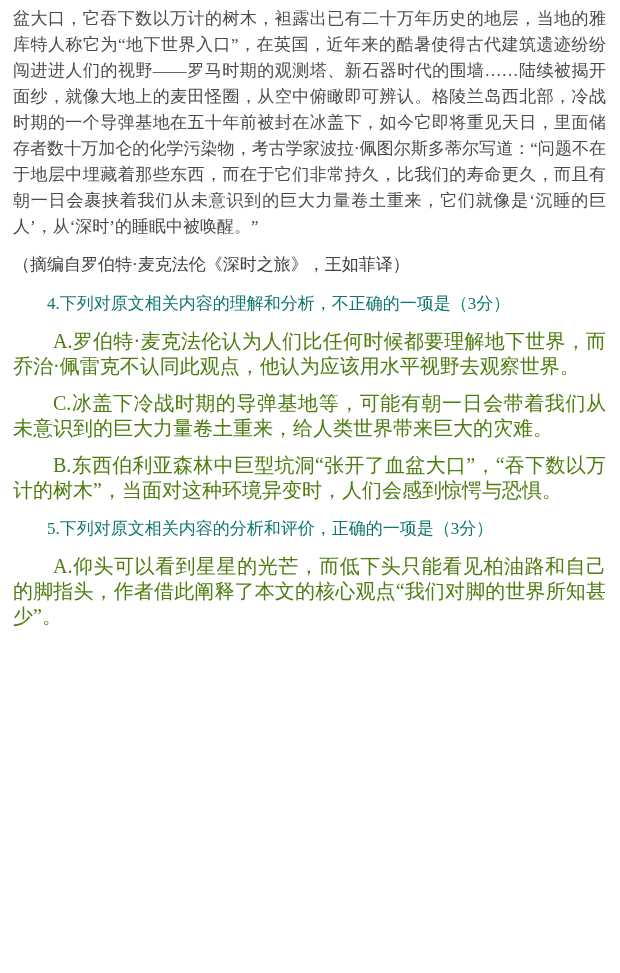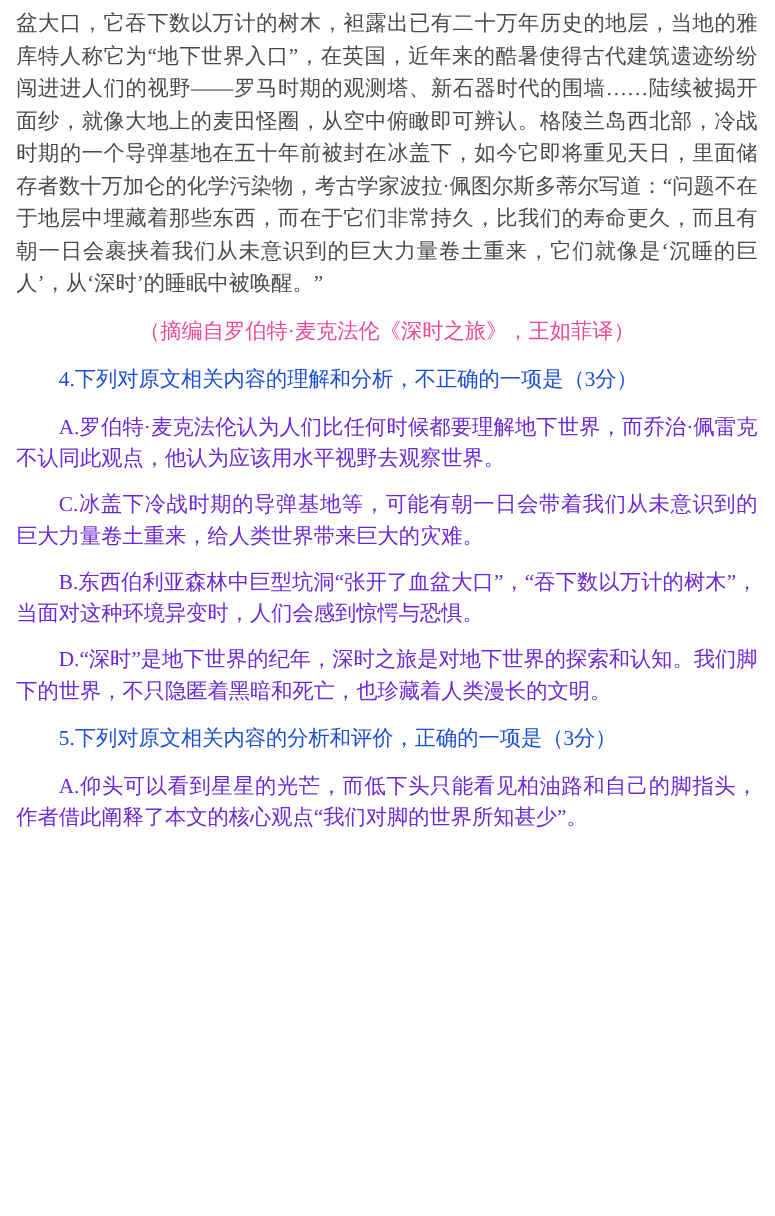--- a/index.html
+++ b/index.html
@@ -26,60 +26,59 @@
     text-indent: 2em;
   }
   .para.first {
     text-indent: 0;
   }
   
   .citation {
     font-family: "Liberation Serif", "DejaVu Serif", serif;
     font-size: 17px;
     line-height: 25px;
-    color: #ec4899;
-    text-align: center;
+    color: #404040;
+    text-align: left;
     margin: 12px 0 14px 0;
   }
   
   .stem {
     font-family: "Liberation Serif", "DejaVu Serif", serif;
     font-size: 17px;
     line-height: 25px;
-    color: #1d4ed8;
+    color: #0f766e;
     text-align: justify;
     text-indent: 2em;
     margin: 13px 0 13px 0;
   }
   .option {
     font-family: "Liberation Serif", "DejaVu Serif", serif;
-    font-size: 17px;
+    font-size: 20px;
     line-height: 25px;
-    color: #6d28d9;
+    color: #4d7c0f;
     text-align: justify;
     text-indent: 2em;
     margin: 12px 0 12px 0;
   }
 </style>
 </head>
 <body>
 
 <div class="page">
 
   <section>
     <p class="para first">盆大口，它吞下数以万计的树木，袒露出已有二十万年历史的地层，当地的雅库特人称它为“地下世界入口”，在英国，近年来的酷暑使得古代建筑遗迹纷纷闯进进人们的视野——罗马时期的观测塔、新石器时代的围墙……陆续被揭开面纱，就像大地上的麦田怪圈，从空中俯瞰即可辨认。格陵兰岛西北部，冷战时期的一个导弹基地在五十年前被封在冰盖下，如今它即将重见天日，里面储存者数十万加仑的化学污染物，考古学家波拉·佩图尔斯多蒂尔写道：“问题不在于地层中埋藏着那些东西，而在于它们非常持久，比我们的寿命更久，而且有朝一日会裹挟着我们从未意识到的巨大力量卷土重来，它们就像是‘沉睡的巨人’，从‘深时’的睡眠中被唤醒。”</p>
     <p class="citation">（摘编自罗伯特·麦克法伦《深时之旅》，王如菲译）</p>
   </section>
 
   <section>
     <p class="stem">4.下列对原文相关内容的理解和分析，不正确的一项是（3分）</p>
     <p class="option">A.罗伯特·麦克法伦认为人们比任何时候都要理解地下世界，而乔治·佩雷克不认同此观点，他认为应该用水平视野去观察世界。</p>
     <p class="option">C.冰盖下冷战时期的导弹基地等，可能有朝一日会带着我们从未意识到的巨大力量卷土重来，给人类世界带来巨大的灾难。</p>
     <p class="option">B.东西伯利亚森林中巨型坑洞“张开了血盆大口”，“吞下数以万计的树木”，当面对这种环境异变时，人们会感到惊愕与恐惧。</p>
-    <p class="option">D.“深时”是地下世界的纪年，深时之旅是对地下世界的探索和认知。我们脚下的世界，不只隐匿着黑暗和死亡，也珍藏着人类漫长的文明。</p>
   </section>
 
   <section>
     <p class="stem">5.下列对原文相关内容的分析和评价，正确的一项是（3分）</p>
     <p class="option">A.仰头可以看到星星的光芒，而低下头只能看见柏油路和自己的脚指头，作者借此阐释了本文的核心观点“我们对脚的世界所知甚少”。</p>
   </section>
 
 </div>
 
 </body></html>

